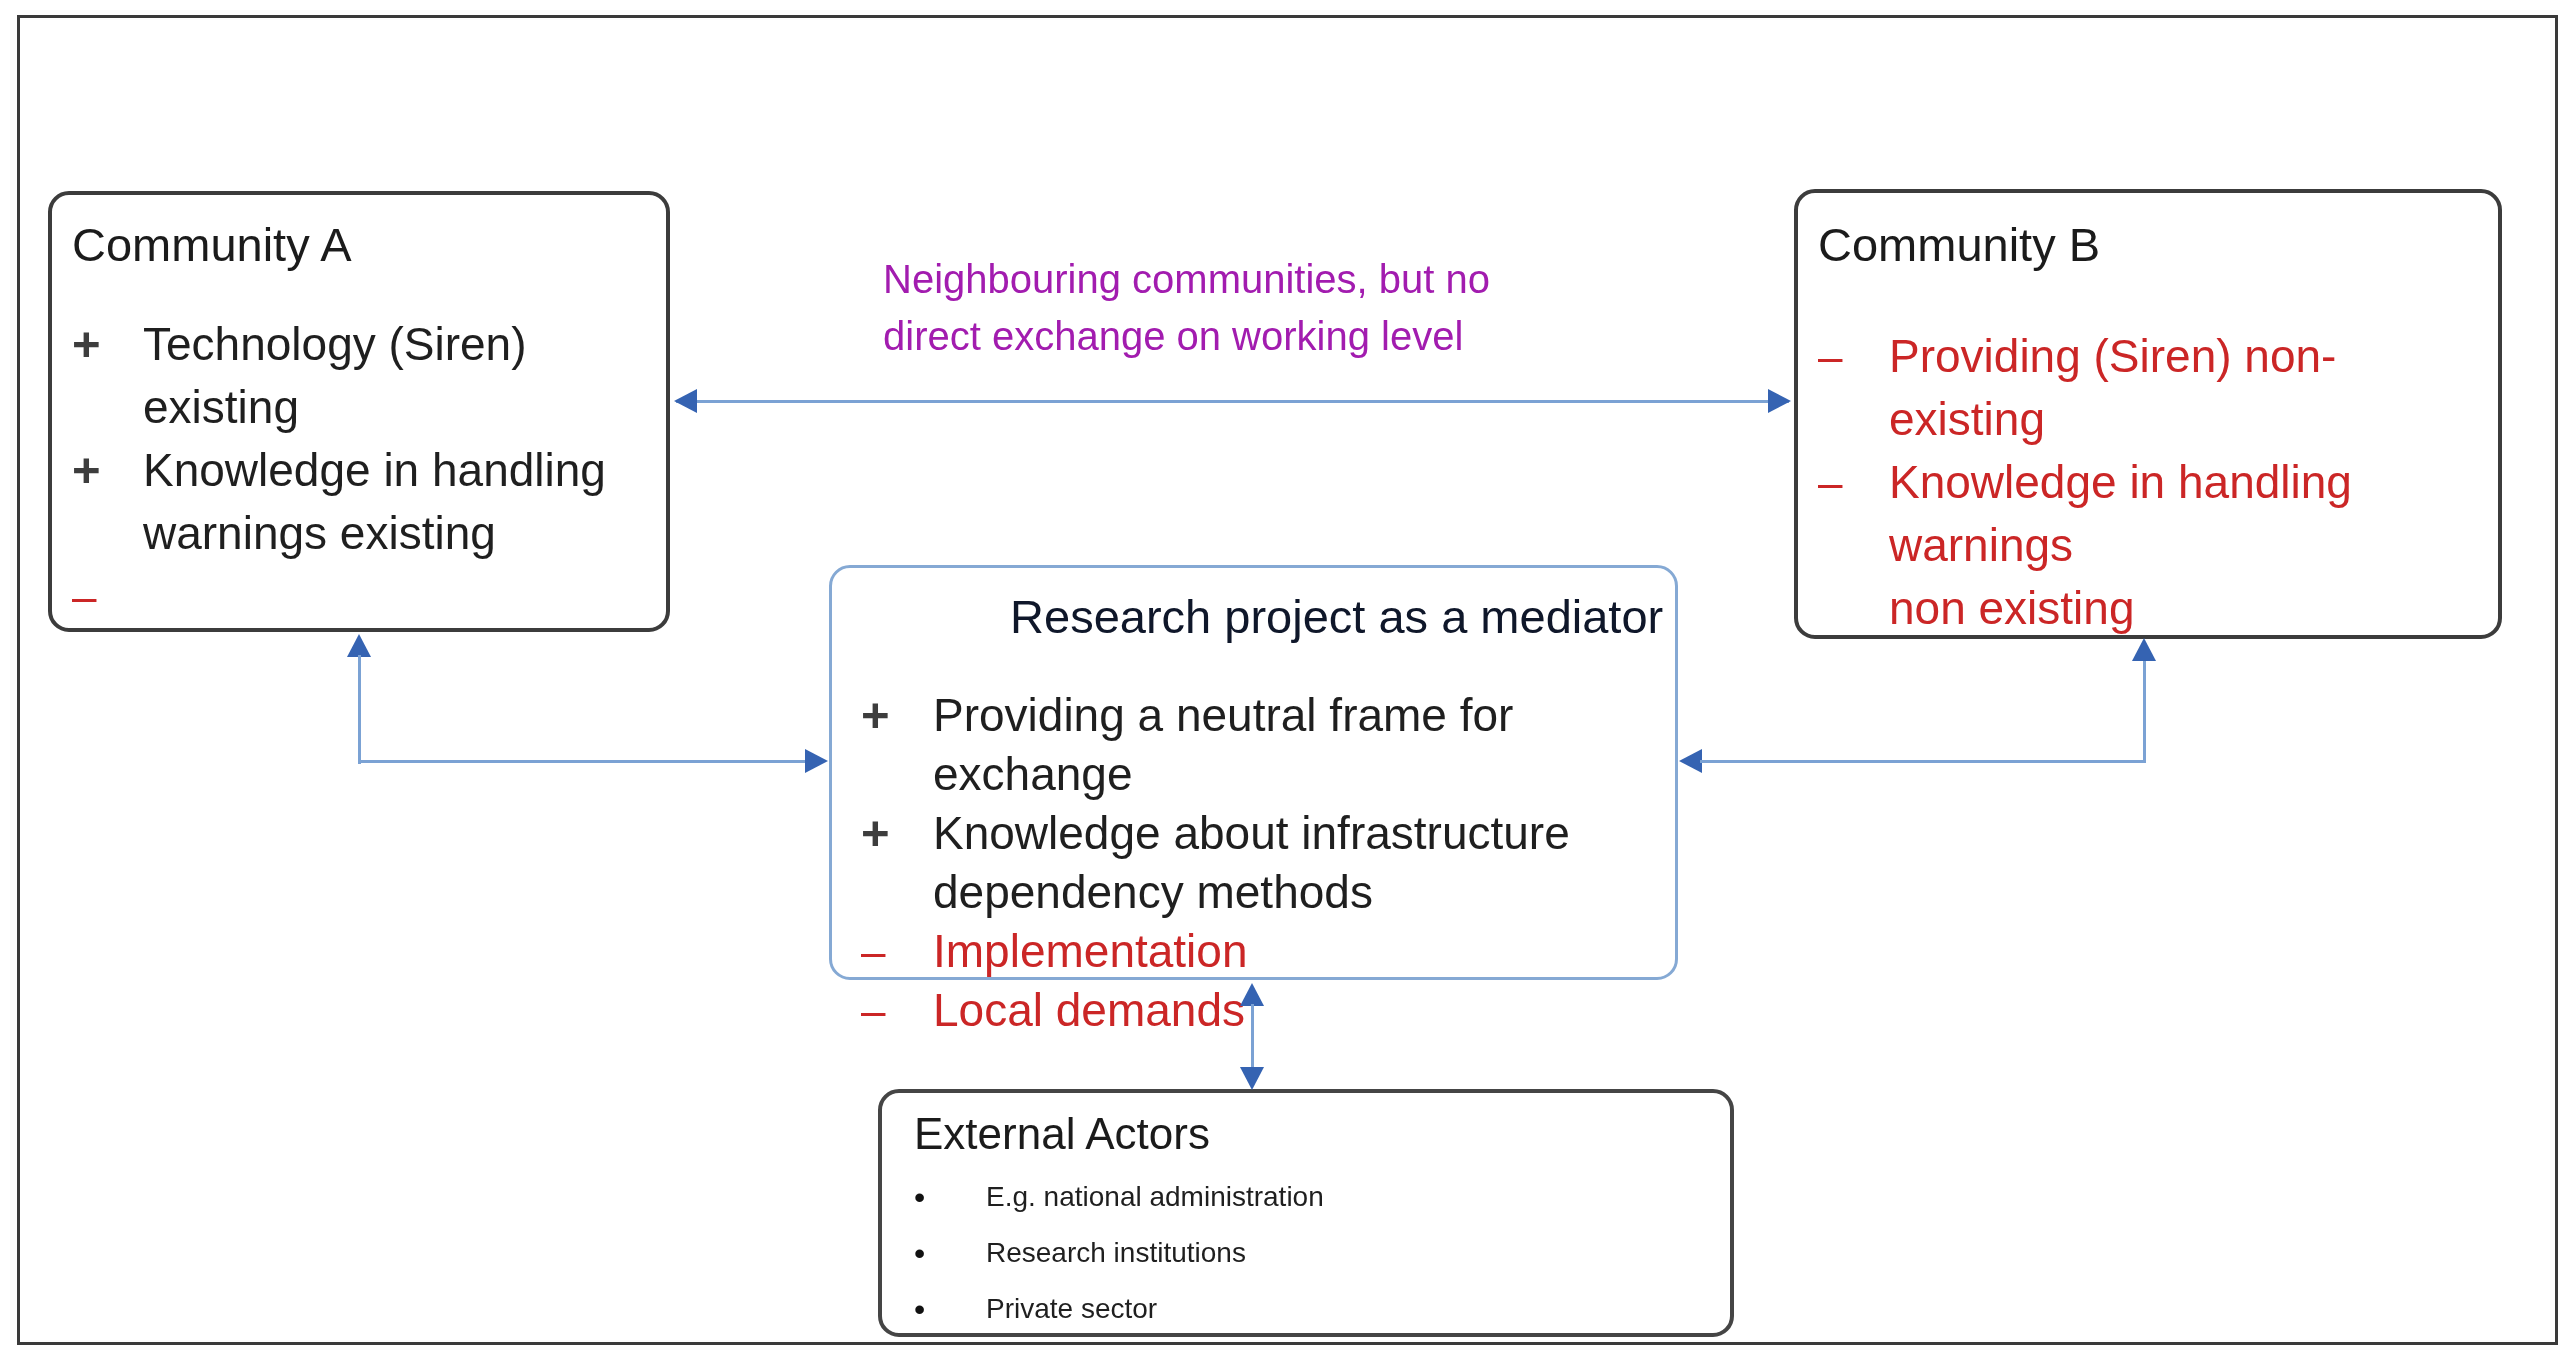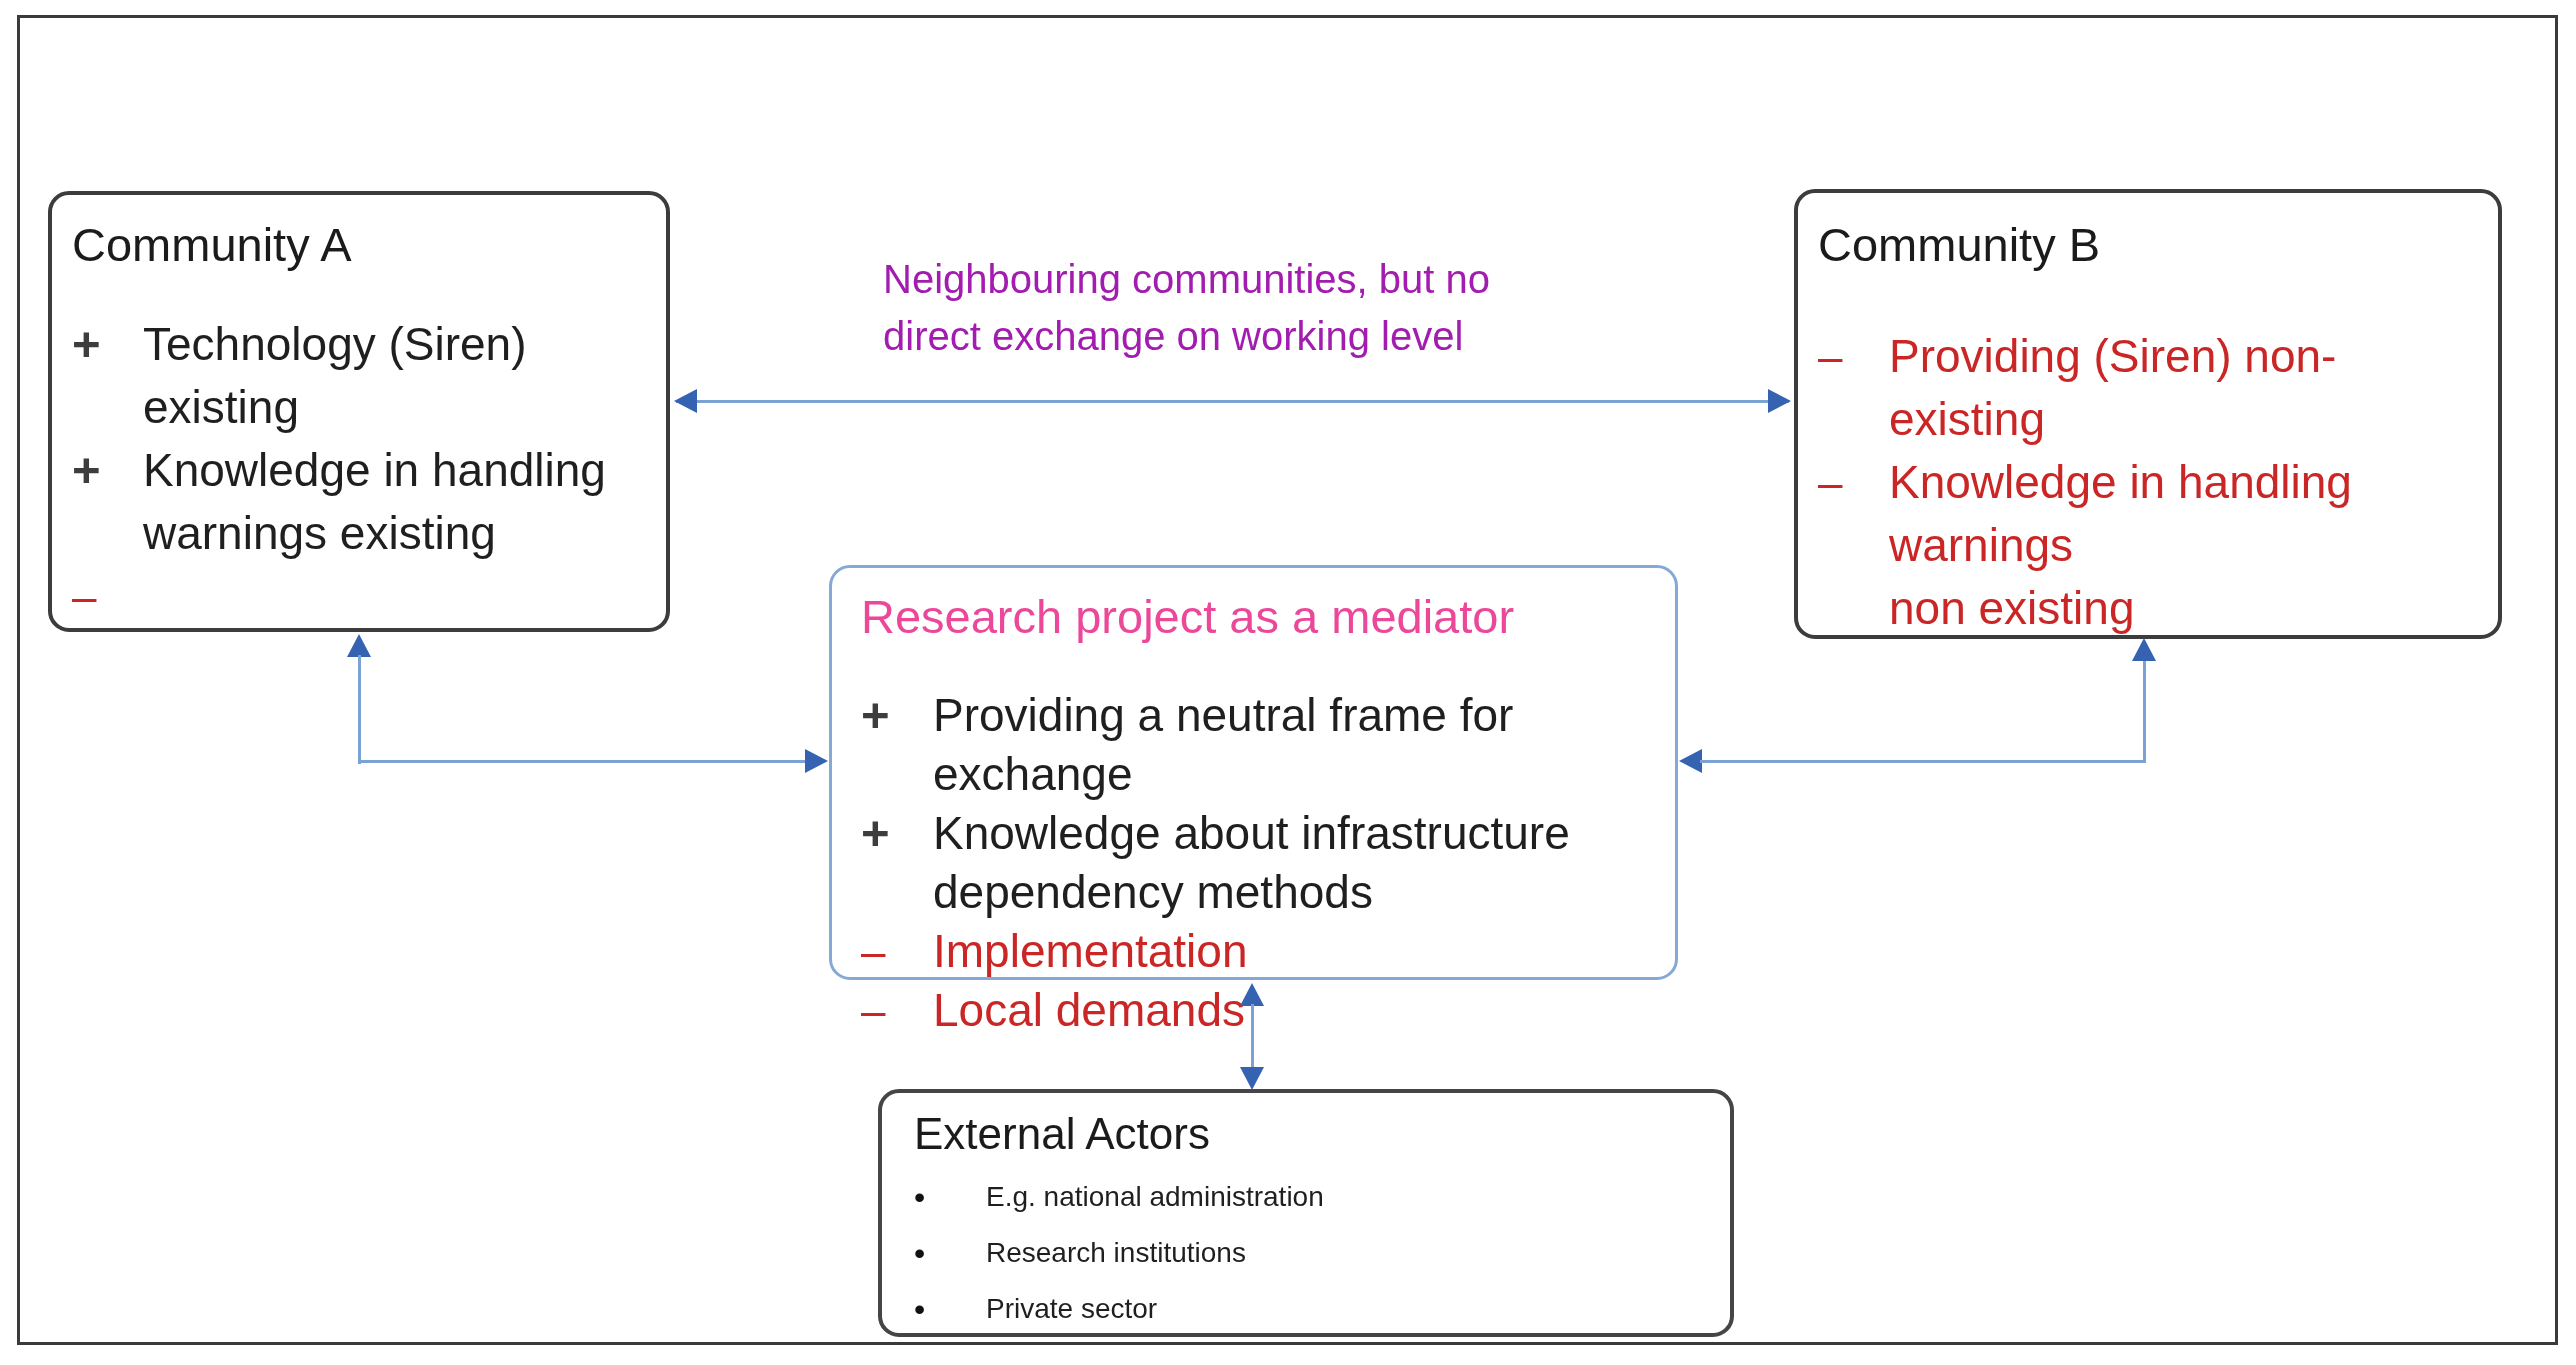--- a/index.html
+++ b/index.html
@@ -26,21 +26,21 @@
   #box-a .list{margin-top:39px;}
   #box-a .txt,#box-a .marker{line-height:63px;}
 
   
   #box-b{left:1794px;top:189px;width:708px;height:450px;border:4.2px solid #3c3c3c;padding:22px 13.5px 0 20px;}
   #box-b .list{margin-top:51px;}
   #box-b .txt,#box-b .marker{line-height:63px;}
 
   
   #box-m{left:829px;top:565px;width:849px;height:415px;border:3.4px solid #85a9d4;padding:22px 11.8px 0 29px;}
-  #box-m .box-title{color:#ec4899;line-height:54px;}
+  #box-m .box-title{color:#0f172a;line-height:54px;text-align:right;}
   #box-m .list{margin-top:42px;}
   #box-m .txt,#box-m .marker{line-height:59px;}
   #box-m .marker{flex-basis:72px;width:72px;}
 
   
   #box-e{left:830px;top:1089px;width:856px;height:248px;border:4.2px solid #454545;padding:15px 11.8px 0 32px;margin-left:48px;}
   #box-e .box-title{font-size:44px;line-height:51px;}
   #box-e .list{margin-top:10px;}
   #box-e .marker{flex-basis:72px;width:72px;font-size:32px;color:#111;}
   #box-e .txt,#box-e .marker{line-height:56px;}

